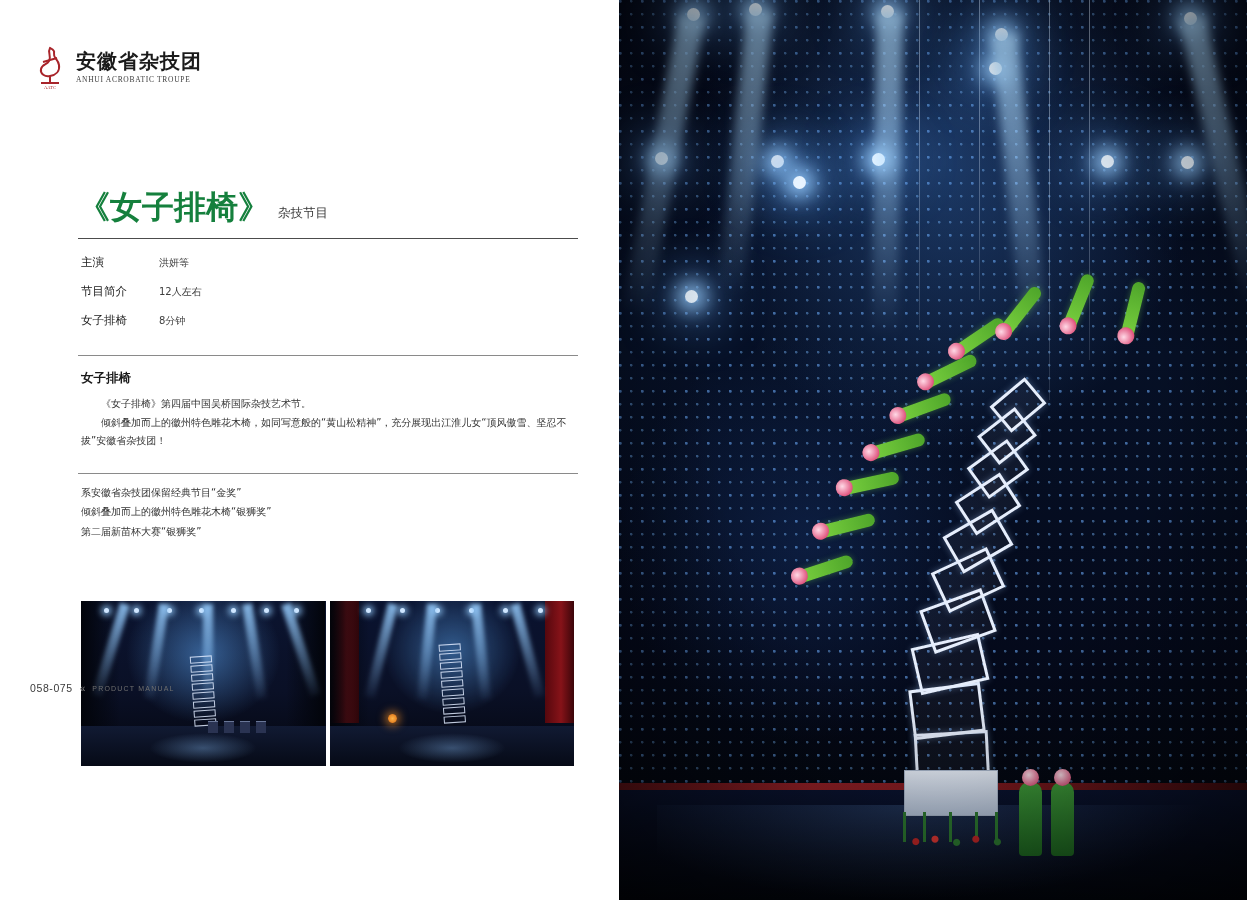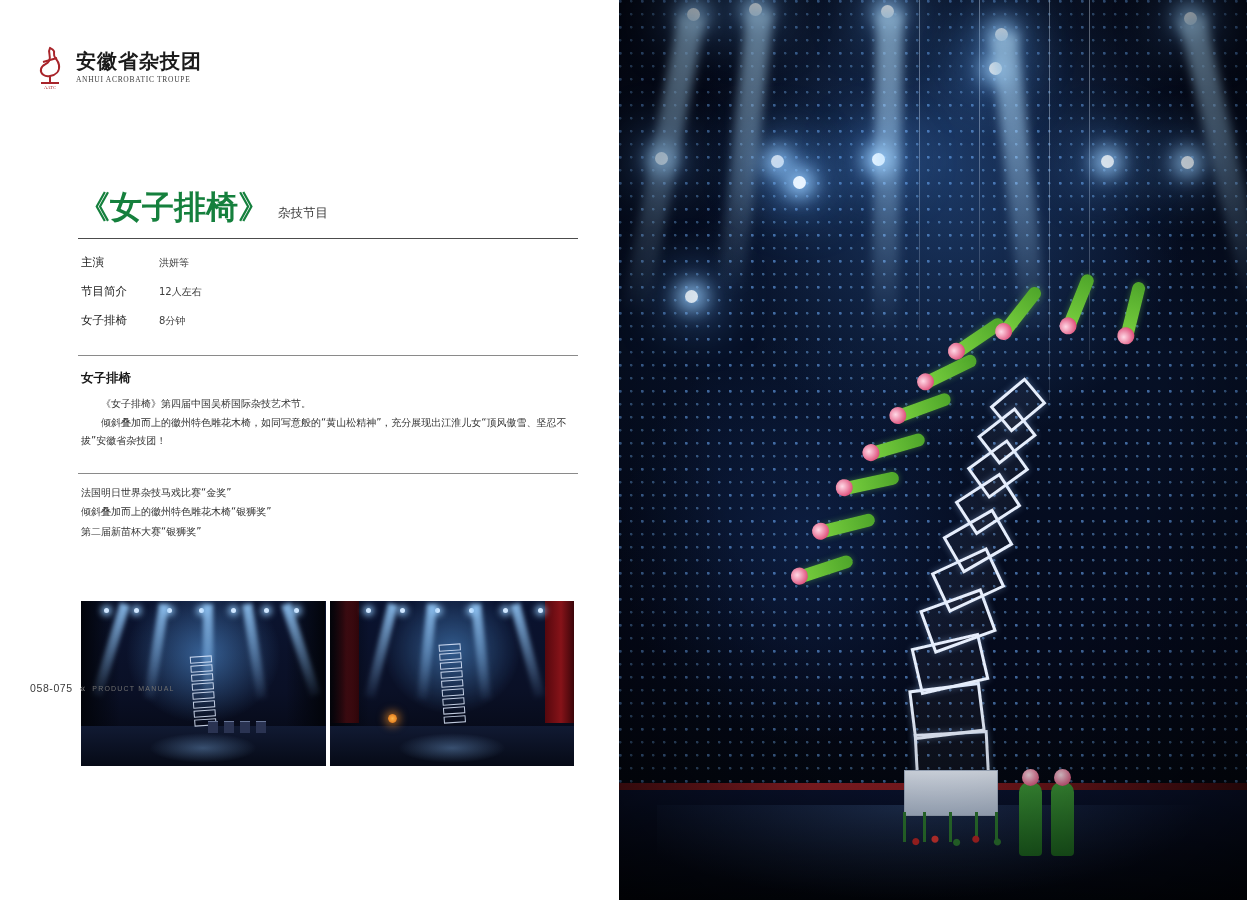--- a/index.html
+++ b/index.html
@@ -508,21 +508,21 @@
 
       <div class="section-head">女子排椅</div>
       <div class="body-text">
         <p class="indent">《女子排椅》第四届中国吴桥国际杂技艺术节。</p>
         <p class="indent">倾斜叠加而上的徽州特色雕花木椅，如同写意般的“黄山松精神”，充分展现出江淮儿女“顶风傲雪、坚忍不拔”安徽省杂技团！</p>
       </div>
 
       <div class="rule light" style="margin-top:22px;"></div>
 
       <div class="award-list">
-        <div>法国明日世界杂技马戏比赛“金奖”</div>
+        <div>系安徽省杂技团保留经典节目“金奖”</div>
         <div>倾斜叠加而上的徽州特色雕花木椅“银狮奖”</div>
         <div>第二届新苗杯大赛“银狮奖”</div>
       </div>
     </div>
 
     <div class="photo-strip">
 
       <div class="thumb t1">
         <div class="stage-bg"></div>
         <div class="side-dark-l"></div>

